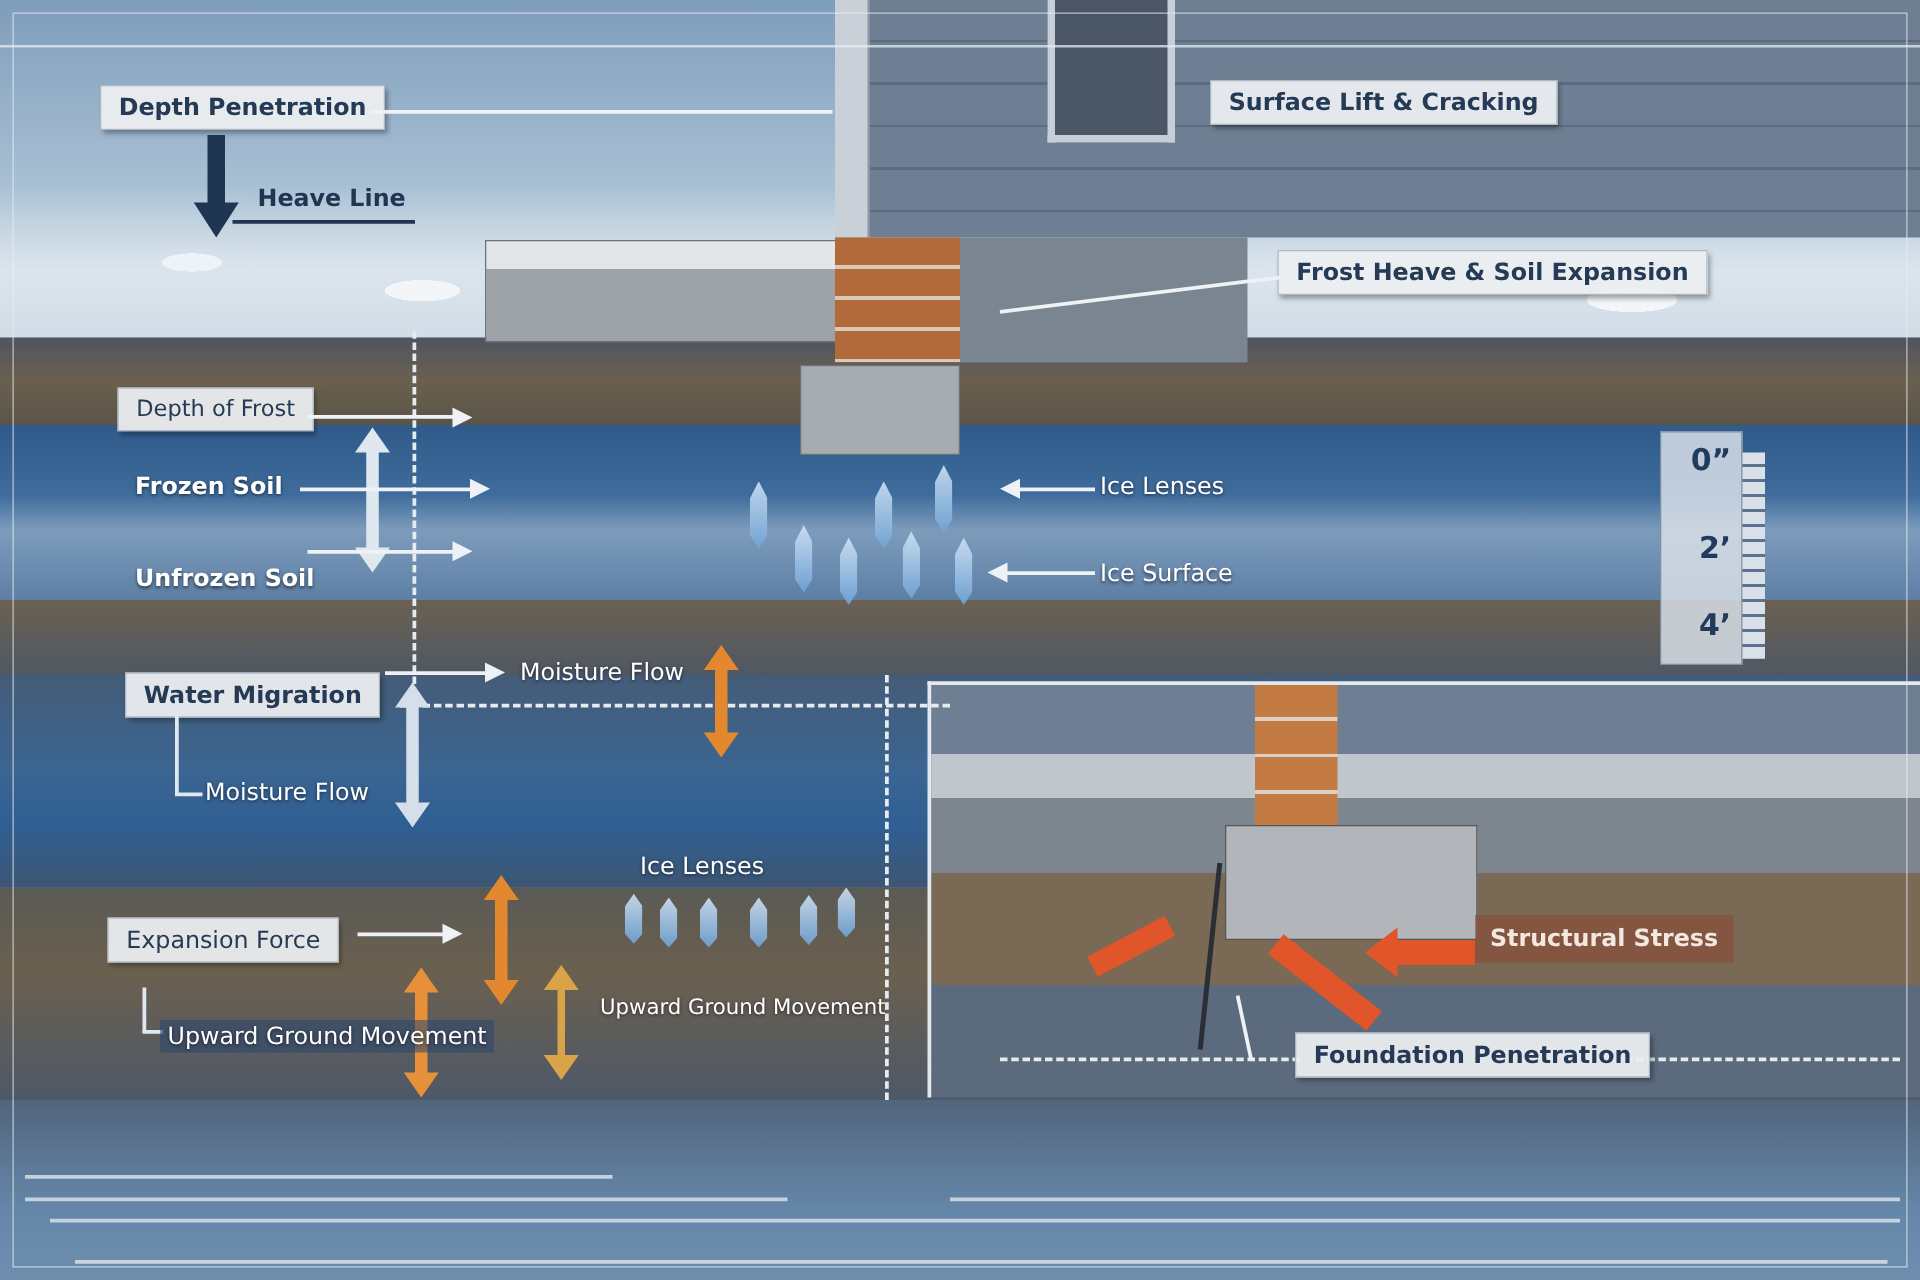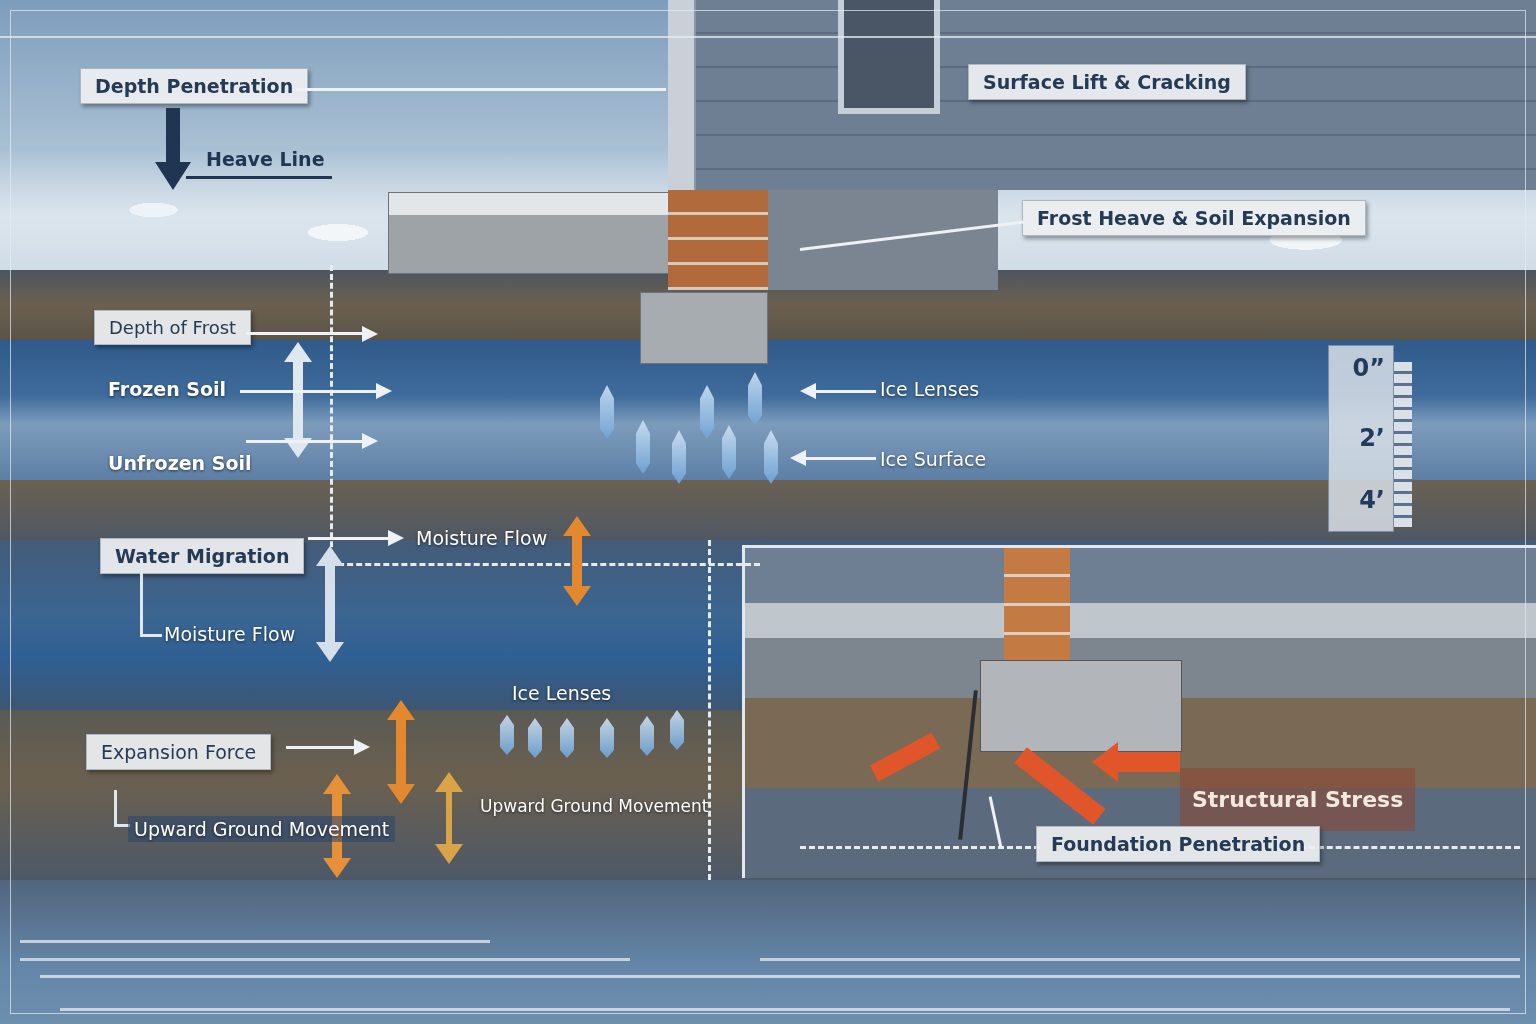--- a/index.html
+++ b/index.html
@@ -41,22 +41,22 @@
   .inset-block{position:absolute;left:980px;top:660px;width:200px;height:90px;background:#b2b6ba;border:1px solid #555;}
   .inset-crack{position:absolute;left:966px;top:690px;width:4px;height:150px;background:#2b2f35;transform:rotate(6deg);}
 
   
   .box{position:absolute;background:rgba(236,238,240,.94);border:1px solid #aeb8c2;
     box-shadow:2px 3px 4px rgba(0,0,0,.35);color:#243a55;font-weight:bold;font-size:19px;
     padding:6px 14px;white-space:nowrap;}
   .txt{position:absolute;color:#ffffff;font-weight:bold;font-size:19px;white-space:nowrap;
     text-shadow:0 1px 3px rgba(0,0,0,.6);}
   .txt.dark{color:#1f3552;text-shadow:none;}
-  .stress{position:absolute;left:1180px;top:768px;padding:19px 12px;background:rgba(140,70,50,.55);
-    color:#f3e8df;font-weight:bold;font-size:22px;}
+  .stress{position:absolute;left:1180px;top:732px;padding:8px 12px;background:rgba(140,70,50,.55);
+    color:#f3e8df;font-weight:bold;font-size:19px;}
 
   .line{position:absolute;background:#eef2f6;}
   .dash{position:absolute;border-top:3px dashed #e6ebf0;}
   .vdash{position:absolute;border-left:3px dashed #e6ebf0;}
   .arrow-head-r{position:absolute;width:0;height:0;border-top:8px solid transparent;border-bottom:8px solid transparent;border-left:16px solid #eef2f6;}
   .arrow-head-l{position:absolute;width:0;height:0;border-top:8px solid transparent;border-bottom:8px solid transparent;border-right:16px solid #eef2f6;}
 
   .darrow{position:absolute;width:10px;}
   .darrow .shaft{position:absolute;left:0;width:10px;top:18px;bottom:18px;}
   .darrow .up,.darrow .dn{position:absolute;left:-9px;width:0;height:0;border-left:14px solid transparent;border-right:14px solid transparent;}

